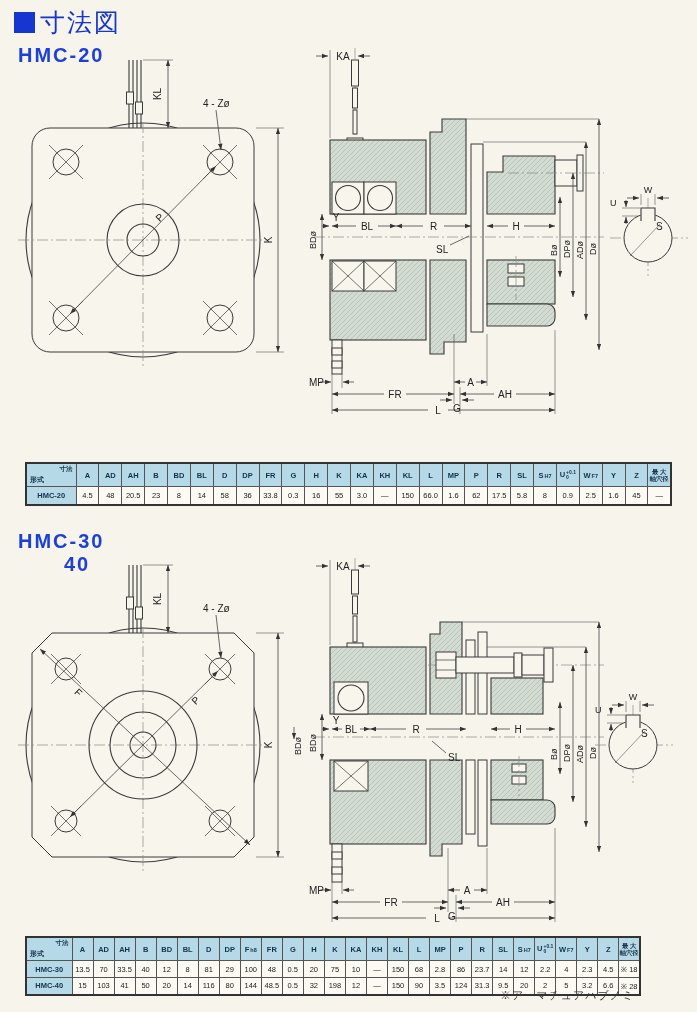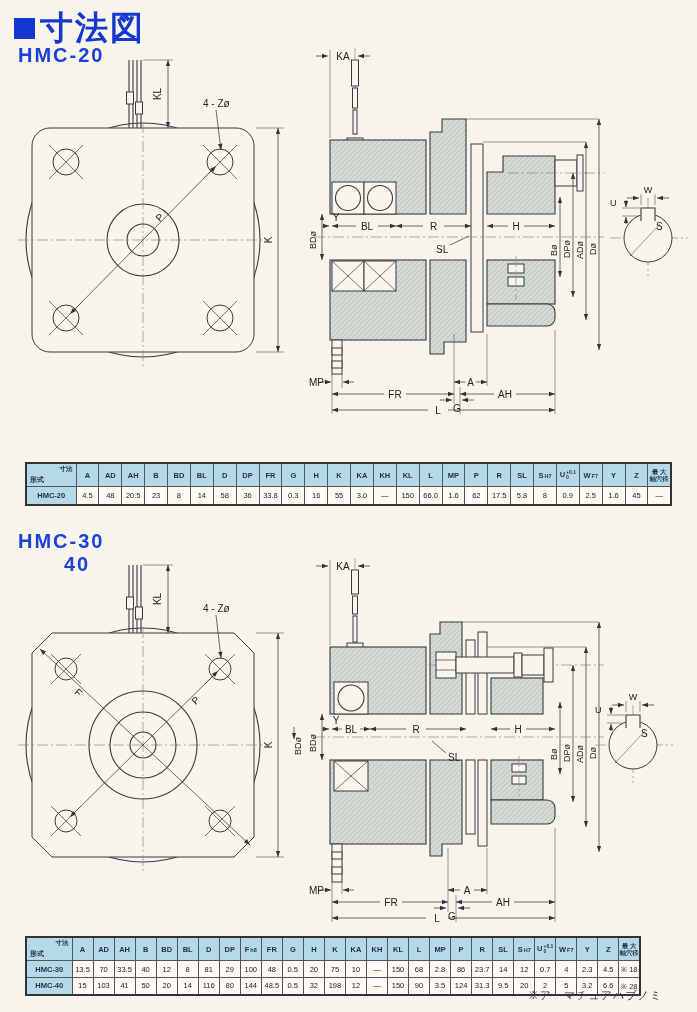--- a/index.html
+++ b/index.html
@@ -2,21 +2,21 @@
 <html><head>
 <meta charset="utf-8">
 <style>
   html,body{margin:0;padding:0;}
   body{width:697px;height:1012px;position:relative;background:#f7f4ec;font-family:"Liberation Sans",sans-serif;overflow:hidden;}
   .abs{position:absolute;}
 
   
   .page-title{left:14px;top:6px;display:flex;align-items:center;gap:5px;}
   .title-square{width:21px;height:21px;background:#1636d0;}
-  .title-text{font-size:33px;font-weight:bold;color:#1636d0;letter-spacing:2px;text-align:right;}
+  .title-text{font-size:25px;font-weight:normal;color:#1636d0;letter-spacing:2px;text-align:right;}
   .model-label{font-size:20px;font-weight:bold;color:#1d41d8;letter-spacing:2px;}
   .model-label .second-line{display:block;padding-left:46px;}
 
   
   table.dims{border-collapse:collapse;table-layout:fixed;background:#fcfaf3;border:2px solid #333;}
   table.dims th,table.dims td{border:1px solid #555;padding:0;text-align:center;vertical-align:middle;overflow:hidden;}
   table.dims thead th{background:#b5d9e6;color:#16304c;font-size:7.5px;font-weight:bold;height:22px;}
   table.dims tbody th.model{background:#b5d9e6;color:#16304c;font-size:7.5px;font-weight:bold;}
   table.dims tbody td{font-size:7.5px;color:#1b1b1b;}
   #table1 tbody tr{height:18px;} #table2 tbody tr{height:17px;}
@@ -607,21 +607,21 @@
         <td>75</td>
         <td>10</td>
         <td>—</td>
         <td>150</td>
         <td>68</td>
         <td>2.8</td>
         <td>86</td>
         <td>23.7</td>
         <td>14</td>
         <td>12</td>
-        <td>0.7</td>
+        <td>2.2</td>
         <td>4</td>
         <td>2.3</td>
         <td>4.5</td>
         <td>※ 18</td>
       </tr>
       <tr>
         <th class="model">HMC-40</th>
         <td>15</td>
         <td>103</td>
         <td>41</td>
@@ -646,13 +646,13 @@
         <td>20</td>
         <td>2</td>
         <td>5</td>
         <td>3.2</td>
         <td>6.6</td>
         <td>※ 28</td>
       </tr>
     </tbody>
   </table>
 
-<div class="abs footnote" style="left:500px;top:988px;width:190px;text-align:center">※アーマチュアハブノミ</div>
+<div class="abs footnote" style="left:500px;top:988px;width:190px;text-align:left">※アーマチュアハブノミ</div>
 
 </body></html>

